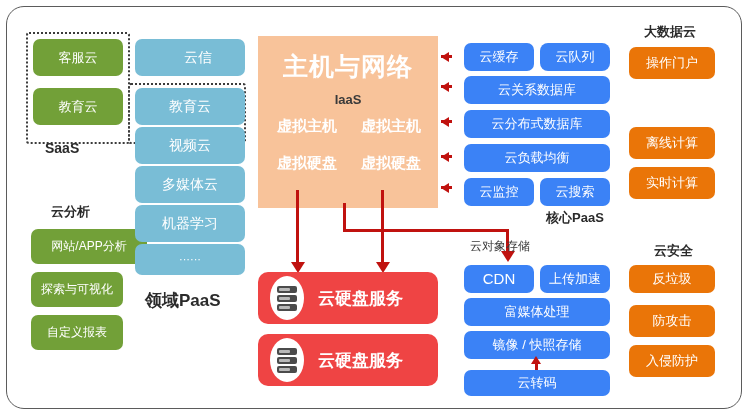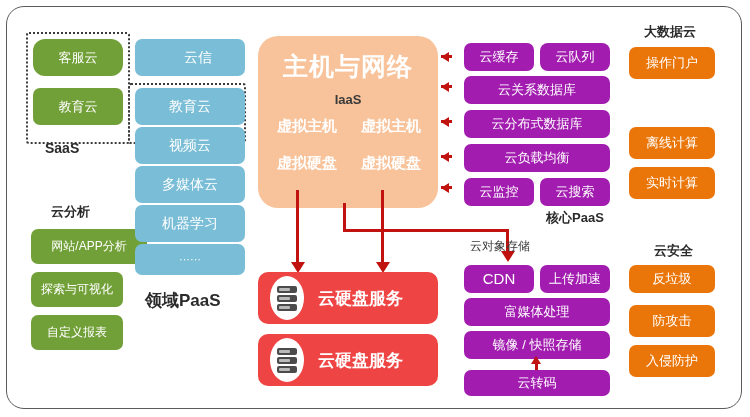--- a/index.html
+++ b/index.html
@@ -4,28 +4,28 @@
 <style>
   html,body{margin:0;padding:0;background:#fff;}
   body{font-family:"Liberation Sans","DejaVu Sans",sans-serif;}
   #canvas{position:relative;width:750px;height:417px;background:#fff;overflow:hidden;}
   .frame{position:absolute;left:6px;top:6px;width:736px;height:403px;border:1.6px solid #5b5b5b;border-radius:18px;box-sizing:border-box;}
 
   .box{position:absolute;box-sizing:border-box;display:flex;align-items:center;justify-content:center;
        border-radius:7px;color:#fff;text-align:center;line-height:1.05;}
   .green{background:#72a038;font-size:13px;}
   .lblue{background:#79bdd6;font-size:14px;}
-  .tblue{background:#a21caf;font-size:13px;}
+  .tblue{background:#3b82f6;font-size:13px;}
   .orange{background:#ea7508;font-size:13px;}
 
   .sect-label{position:absolute;color:#2b2b2b;font-weight:bold;white-space:nowrap;}
 
   .dashbox{position:absolute;box-sizing:border-box;border:2px dotted #3b3b3b;border-radius:3px;}
 
-  .iaas{position:absolute;background:#f8c39a;border-radius:20px;}
+  .iaas{position:absolute;background:#f8c39a;border-radius:0;}
   .iaas-title{position:absolute;color:#fff;font-size:25px;font-weight:bold;width:100%;text-align:center;letter-spacing:1px;}
   .iaas-sub{position:absolute;color:#3a3a3a;font-size:13px;font-weight:bold;width:100%;text-align:center;}
   .iaas-item{position:absolute;color:#fff;font-size:15px;font-weight:bold;text-align:center;}
 
   .disk{position:absolute;background:#ef4444;border-radius:10px;display:flex;align-items:center;}
   .disk-ic{width:34px;height:44px;margin-left:12px;background:#fff;border-radius:17px/22px;display:flex;flex-direction:column;align-items:center;justify-content:center;gap:2px;flex:none;}
   .disk-ic i{display:block;width:20px;height:7px;background:#4b4b4b;border-radius:2px;position:relative;}
   .disk-ic i::after{content:"";position:absolute;left:2px;top:2px;width:11px;height:3px;background:#b9b9b9;border-radius:1px;}
   .disk-txt{color:#fff;font-size:17px;font-weight:bold;margin-left:14px;}
 
@@ -38,21 +38,21 @@
 </style>
 </head>
 <body>
 
 <div id="canvas">
   <div class="frame"></div>
 
   <div class="dashbox" style="left:26px;top:32px;width:104px;height:112px;"></div>
   <div class="dashbox" style="left:128px;top:83px;width:118px;height:61px;"></div>
 
-  <div class="box green" style="left:33px;top:39px;width:90px;height:37px;border-radius:12px;">
+  <div class="box green" style="left:33px;top:39px;width:90px;height:37px;">
     <span>客服云</span>
   </div>
   <div class="box green" style="left:33px;top:88px;width:90px;height:37px;">
     <span>教育云</span>
   </div>
   <div class="sect-label" style="left:45px;top:140px;font-size:14px;">SaaS</div>
 
   <div class="sect-label" style="left:51px;top:203px;font-size:13px;">云分析</div>
   <div class="box green" style="left:31px;top:229px;width:116px;height:35px;font-size:12px;">
     <span>网站/APP分析</span>

